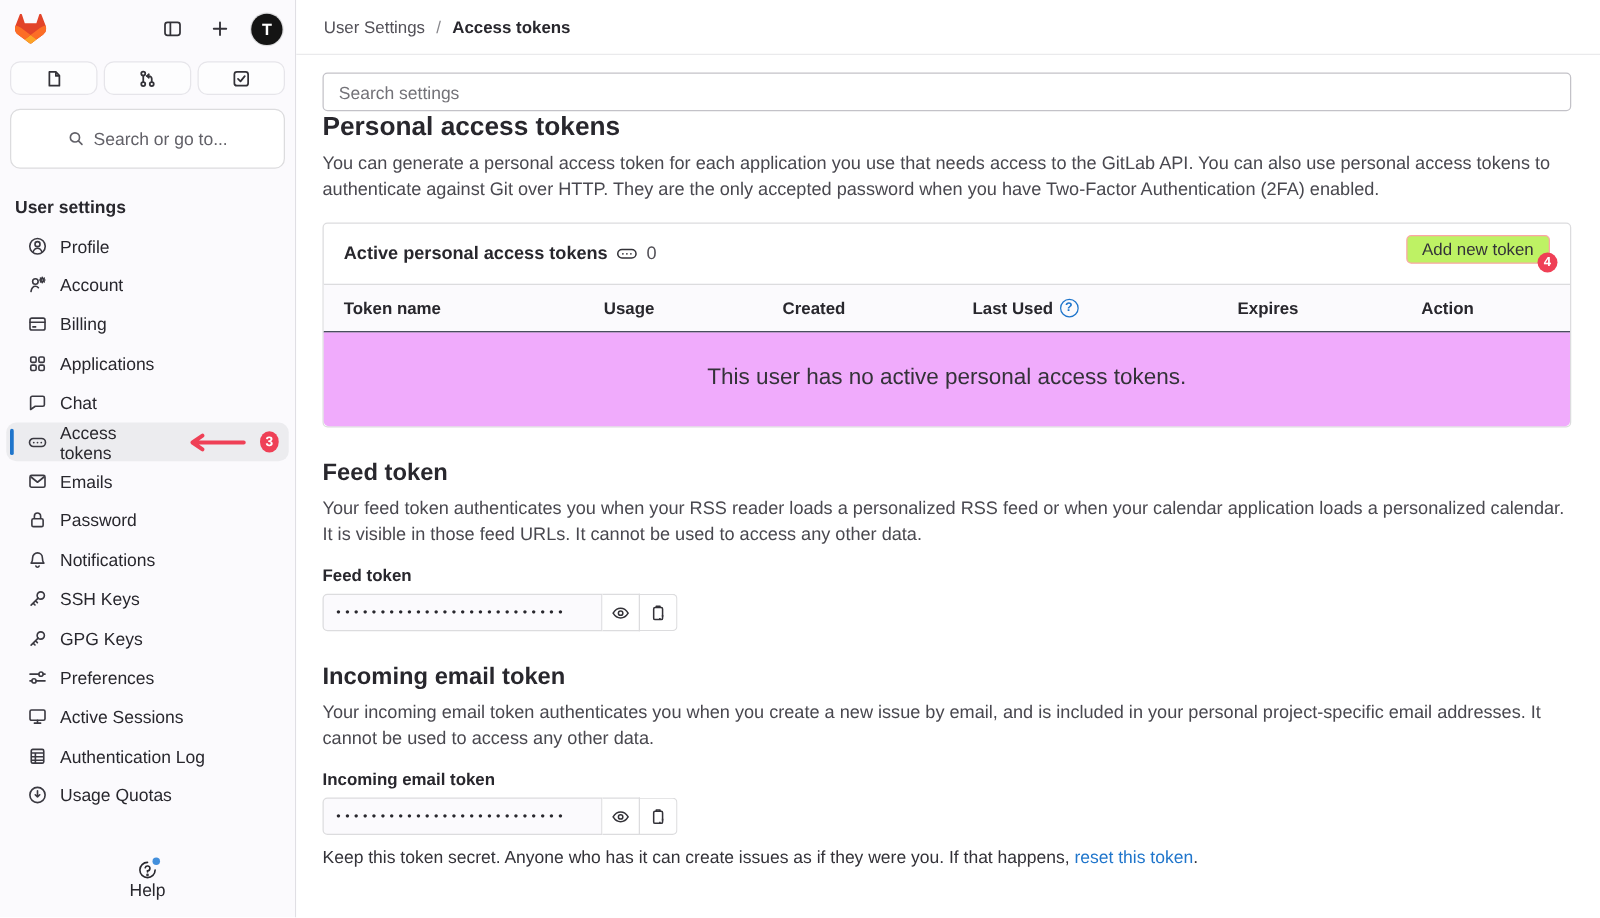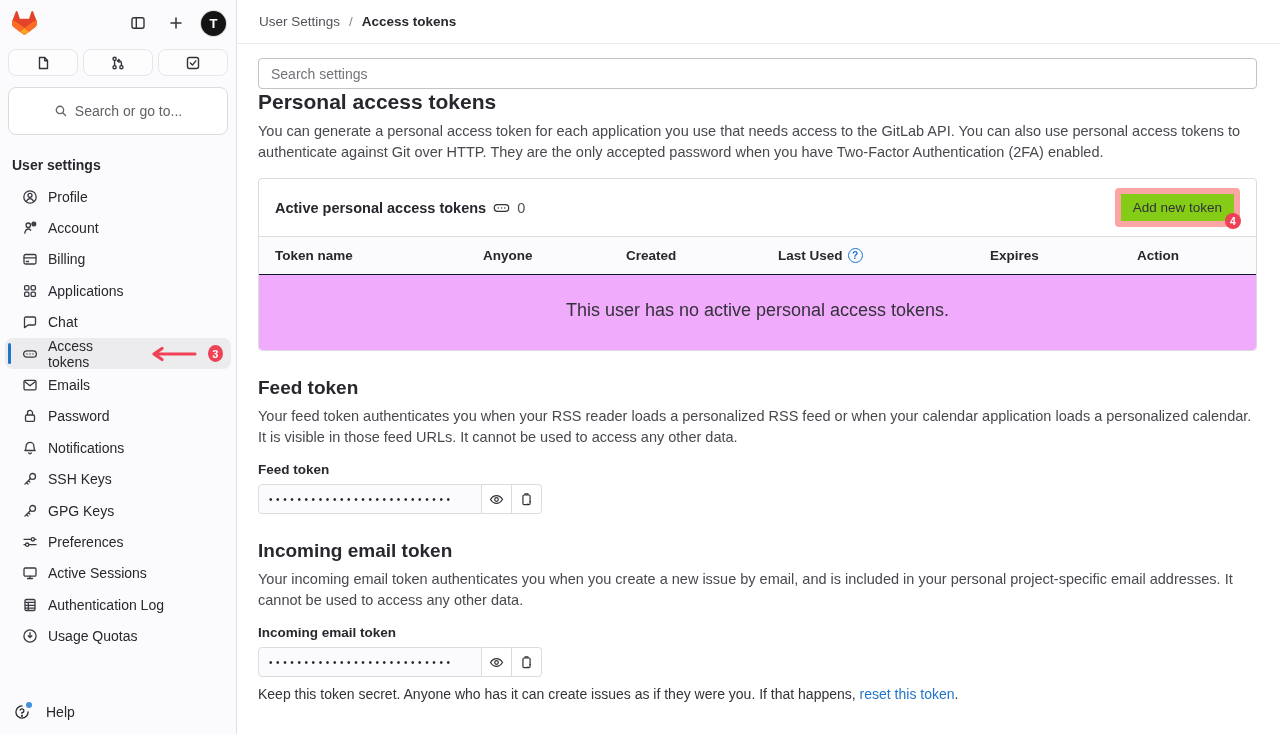--- a/index.html
+++ b/index.html
@@ -38,21 +38,21 @@
     padding:0 8px 0 17px; border-radius:8px; color:#28272d; cursor:pointer; }
   .nav-item.active { background:#ececef; }
   .active-indicator { position:absolute; left:3px; top:5px; bottom:5px; width:3px; border-radius:2px;
     background:var(--accent,#1f75cb); }
   .nav-ico { display:flex; color:#3a3941; }
   .nav-ico svg { width:16px; height:16px; }
   .annot-arrow { display:flex; align-items:center; margin-left:7px; }
   .annot-arrow svg { width:52px; height:16px; }
   .annot-badge { width:17px; height:17px; border-radius:50%; background:var(--annotation-red,#ef4056);
     color:#fff; font-size:11px; font-weight:700; display:flex; align-items:center; justify-content:center; }
-  .sb-help { padding:12px 14px 14px; display:flex; align-items:center; gap:16px; cursor:pointer; }
+  .sb-help { padding:12px 14px 14px; display:flex; align-items:center; gap:0; cursor:pointer;flex-direction:column; }
   .help-ico { position:relative; display:flex; }
   .help-ico svg { width:16px; height:16px; }
   .help-dot { position:absolute; top:-2px; right:-2px; width:6px; height:6px; border-radius:50%;
     background:#428fdc; }
 
   
   .main { flex:1; display:flex; flex-direction:column; min-width:0; background:#fff; }
   .topbar { height:44px; min-height:44px; border-bottom:1px solid #eaeaec; display:flex; align-items:center;
     padding:0 22px; font-size:13.5px; }
   .crumb-link { color:#535158; cursor:pointer; }
@@ -63,22 +63,22 @@
     font-size:14px; font-family:inherit; color:#28272d; background:#fff; }
   .settings-search::placeholder { color:#737278; }
   h1.page-h { font-size:21px; font-weight:700; margin:1px 0 7px; }
   .lead { margin:0; color:#49484f; font-size:14.5px; line-height:1.42; }
   .card { border:1px solid #dcdcde; border-radius:4px; margin-top:16px; }
   .card-head { display:flex; padding:9px 16px; min-height:48px; }
   .card-title { font-weight:700; font-size:14.5px; display:flex; align-items:center; gap:7px; }
   .pill-ico { display:flex; color:#333238; }
   .pill-ico svg { width:17px; height:14px; }
   .pill-count { font-weight:400; color:#535158; }
-  .add-btn { margin-left:auto; position:relative; background:#84cc16; border:6px solid #fca5a5; border-radius:4px;
-    height:39px; padding:0 12px; font-size:13.5px; color:#333238; font-family:inherit; cursor:pointer; }
+  .add-btn { margin-left:auto; position:relative; background:#bef264; border:1px solid #fca5a5; border-radius:4px;
+    height:23px; padding:0 12px; font-size:13.5px; color:#333238; font-family:inherit; cursor:pointer; }
   .btn-badge { position:absolute; right:-7px; bottom:-8px; width:16px; height:16px; border-radius:50%;
     background:var(--annotation-red,#ef4056); color:#fff; font-size:10.5px; font-weight:700;
     display:flex; align-items:center; justify-content:center; }
   .table-head { display:grid; grid-template-columns:208px 143px 152px 212px 147px 1fr;
     background:#fbfafd; border-top:1px solid #dcdcde; border-bottom:1px solid #0f172a;
     padding:11px 16px; font-weight:700; font-size:13.5px; align-items:center; }
   .th-flex { display:flex; align-items:center; gap:5px; }
   .help-q { width:15px; height:15px; border-radius:50%; border:1px solid var(--accent,#1f75cb);
     color:var(--accent,#1f75cb); font-size:10px; font-weight:700; display:inline-flex;
     align-items:center; justify-content:center; cursor:pointer; }
@@ -353,21 +353,21 @@
               </span>
             <span class="pill-count">0</span>
           </span>
           <button class="add-btn">
             <span>Add new token</span>
             <span class="btn-badge">4</span>
           </button>
         </div>
         <div class="table-head">
           <span>Token name</span>
-          <span>Anyone</span>
+          <span>Usage</span>
           <span>Created</span>
           <span class="th-flex">
             <span>Last Used</span>
             <span class="help-q">?</span>
           </span>
           <span>Expires</span>
           <span>Action</span>
         </div>
         <div class="table-empty">This user has no active personal access tokens.</div>
       </div>

